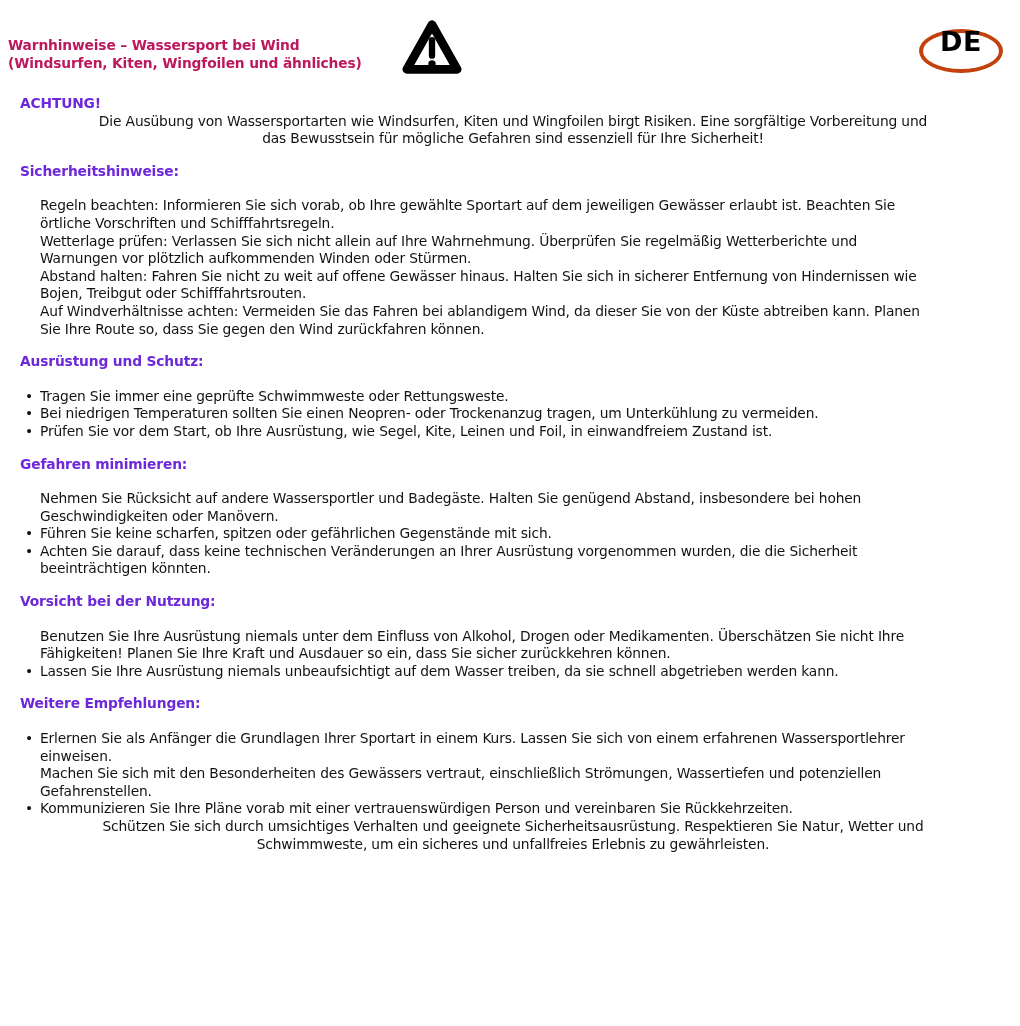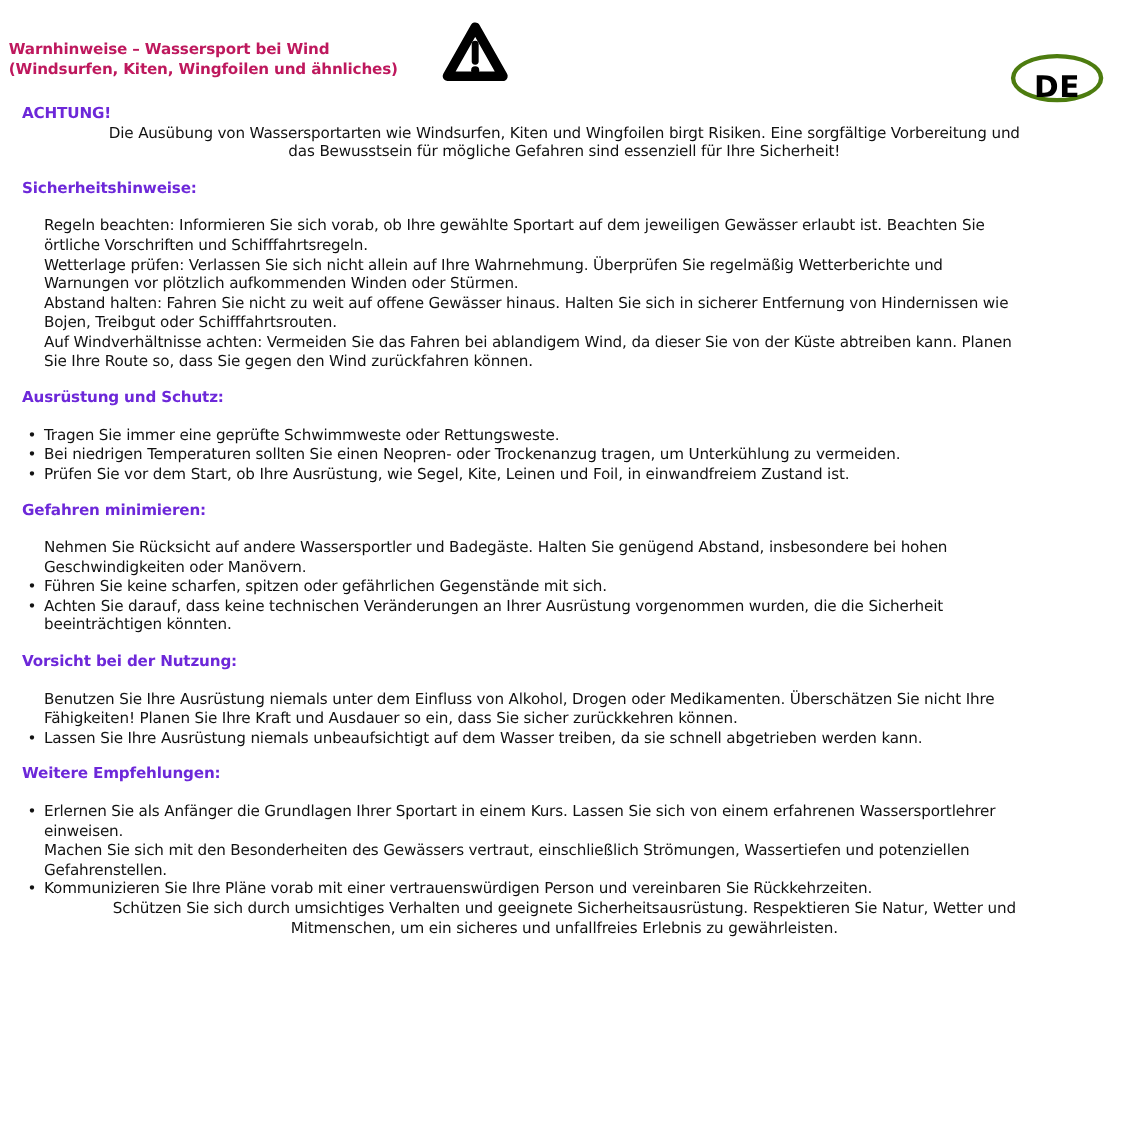--- a/index.html
+++ b/index.html
@@ -27,26 +27,25 @@
     white-space: nowrap;
   }
   .warn-icon {
     position: absolute; left: 401px; top: 16px;
     width: 62px; height: 62px;
   }
   .lang-badge {
     position: absolute; left: 919px; top: 29px;
     width: 84px; height: 44px;
     box-sizing: border-box;
-    border: 4px solid #4d7c0f;
+    border: 4px solid #c2410c;
     border-radius: 50%;
-    display: flex; align-items: flex-end; justify-content: center;
+    display: flex; align-items: flex-start; justify-content: center;
     font-weight: bold; font-size: 27px; letter-spacing: 0.5px;
     color: #000;
-    margin-top: 20px;
   }
 
   
   .content { padding: 0 14px 0 20px; }
   .hd {
     font-weight: bold; color: #6d28d9;
     font-size: 13.8px; line-height: 17.6px;
     margin: 15px 0 17px 0;
   }
   .hd.tight { margin-bottom: 0; }
@@ -175,16 +174,16 @@
         <span class="text">Machen Sie sich mit den Besonderheiten des Gewässers vertraut, einschließlich Strömungen, Wassertiefen und potenziellen
 Gefahrenstellen.</span>
       </div>
       <div class="item">
         <span class="marker">•</span>
         <span class="text">Kommunizieren Sie Ihre Pläne vorab mit einer vertrauenswürdigen Person und vereinbaren Sie Rückkehrzeiten.</span>
       </div>
     </div>
 
     <p class="para">Schützen Sie sich durch umsichtiges Verhalten und geeignete Sicherheitsausrüstung. Respektieren Sie Natur, Wetter und
-Mitmenschen, um ein sicheres und unfallfreies Erlebnis zu gewährleisten.</p>
+Schwimmweste, um ein sicheres und unfallfreies Erlebnis zu gewährleisten.</p>
 
   </main>
 </div>
 
 </body></html>

